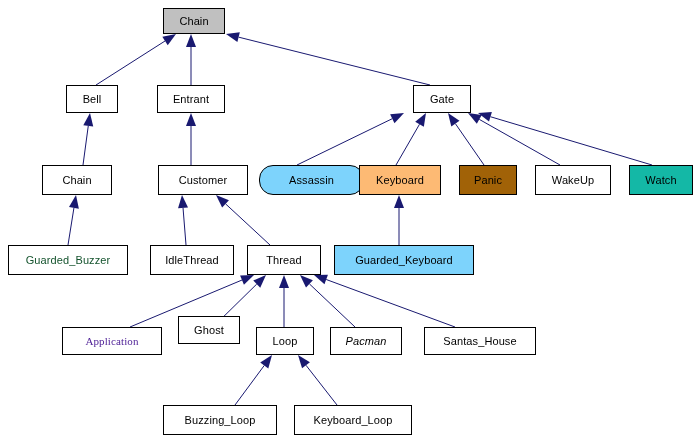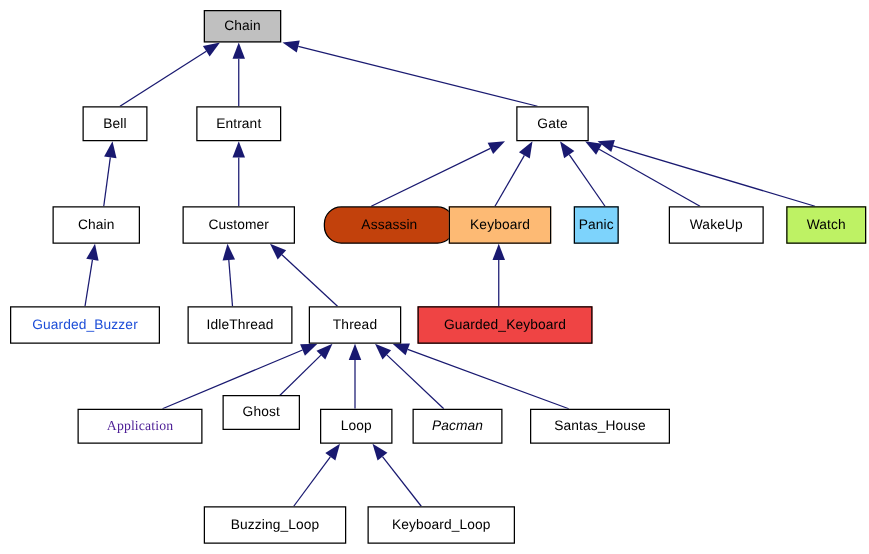--- a/index.html
+++ b/index.html
@@ -141,30 +141,30 @@
         <polygon points="298,355 309.9379249131093,362.1753709847619 302.0529018529314,368.32568897170063" fill="#191970"></polygon>
       </g>
     </svg>
 
   <div id="node-layer">
       <div class="node root" style="left: 163px; top: 8px; width: 62px; height: 26px; background: rgb(192, 192, 192); border-color: rgb(0, 0, 0); color: rgb(0, 0, 0);">Chain</div>
       <div class="node" style="left: 66px; top: 85px; width: 52px; height: 28px; background: rgb(255, 255, 255); border-color: rgb(0, 0, 0); color: rgb(0, 0, 0);">Bell</div>
       <div class="node" style="left: 157px; top: 85px; width: 68px; height: 28px; background: rgb(255, 255, 255); border-color: rgb(0, 0, 0); color: rgb(0, 0, 0);">Entrant</div>
       <div class="node" style="left: 413px; top: 85px; width: 58px; height: 28px; background: rgb(255, 255, 255); border-color: rgb(0, 0, 0); color: rgb(0, 0, 0);">Gate</div>
       <div class="node" style="left: 42px; top: 165px; width: 70px; height: 30px; background: rgb(255, 255, 255); border-color: rgb(0, 0, 0); color: rgb(0, 0, 0);">Chain</div>
-      <div class="node" style="left: 146px; top: 165px; width: 90px; height: 30px; background: rgb(255, 255, 255); border-color: rgb(0, 0, 0); color: rgb(0, 0, 0);">Customer</div>
-      <div class="node" style="left: 259px; top: 165px; width: 105px; height: 30px; background: #c2410c; border-color: rgb(0, 0, 0); color: rgb(0, 0, 0); border-radius: 14px;">Assassin</div>
+      <div class="node" style="left: 158px; top: 165px; width: 90px; height: 30px; background: rgb(255, 255, 255); border-color: rgb(0, 0, 0); color: rgb(0, 0, 0);">Customer</div>
+      <div class="node" style="left: 259px; top: 165px; width: 105px; height: 30px; background: #7dd3fc; border-color: rgb(0, 0, 0); color: rgb(0, 0, 0); border-radius: 14px;">Assassin</div>
       <div class="node" style="left: 359px; top: 165px; width: 82px; height: 30px; background: #fdba74; border-color: rgb(0, 0, 0); color: rgb(0, 0, 0);">Keyboard</div>
-      <div class="node" style="left: 459px; top: 165px; width: 36px; height: 30px; background: #7dd3fc; border-color: rgb(0, 0, 0); color: rgb(0, 0, 0);">Panic</div>
+      <div class="node" style="left: 459px; top: 165px; width: 58px; height: 30px; background: #a16207; border-color: rgb(0, 0, 0); color: rgb(0, 0, 0);">Panic</div>
       <div class="node" style="left: 535px; top: 165px; width: 76px; height: 30px; background: rgb(255, 255, 255); border-color: rgb(0, 0, 0); color: rgb(0, 0, 0);">WakeUp</div>
-      <div class="node" style="left: 629px; top: 165px; width: 64px; height: 30px; background: #bef264; border-color: rgb(0, 0, 0); color: rgb(0, 0, 0);">Watch</div>
-      <div class="node" style="left: 8px; top: 245px; width: 120px; height: 30px; background: rgb(255, 255, 255); border-color: rgb(0, 0, 0); color: #1d4ed8;">Guarded_Buzzer</div>
+      <div class="node" style="left: 629px; top: 165px; width: 64px; height: 30px; background: #14b8a6; border-color: rgb(0, 0, 0); color: rgb(0, 0, 0);">Watch</div>
+      <div class="node" style="left: 8px; top: 245px; width: 120px; height: 30px; background: rgb(255, 255, 255); border-color: rgb(0, 0, 0); color: #14532d;">Guarded_Buzzer</div>
       <div class="node" style="left: 150px; top: 245px; width: 84px; height: 30px; background: rgb(255, 255, 255); border-color: rgb(0, 0, 0); color: rgb(0, 0, 0); text-align: center;">IdleThread</div>
       <div class="node" style="left: 247px; top: 245px; width: 74px; height: 30px; background: rgb(255, 255, 255); border-color: rgb(0, 0, 0); color: rgb(0, 0, 0);">Thread</div>
-      <div class="node" style="left: 334px; top: 245px; width: 140px; height: 30px; background: #ef4444; border-color: rgb(0, 0, 0); color: rgb(0, 0, 0);">Guarded_Keyboard</div>
+      <div class="node" style="left: 334px; top: 245px; width: 140px; height: 30px; background: #7dd3fc; border-color: rgb(0, 0, 0); color: rgb(0, 0, 0);">Guarded_Keyboard</div>
       <div class="node" style="left: 62px; top: 327px; width: 100px; height: 28px; background: rgb(255, 255, 255); border-color: rgb(0, 0, 0); color: #4c1d95; font-family: Liberation Serif, serif;">Application</div>
       <div class="node" style="left: 178px; top: 316px; width: 62px; height: 28px; background: rgb(255, 255, 255); border-color: rgb(0, 0, 0); color: rgb(0, 0, 0);">Ghost</div>
       <div class="node" style="left: 256px; top: 327px; width: 58px; height: 28px; background: rgb(255, 255, 255); border-color: rgb(0, 0, 0); color: rgb(0, 0, 0);">Loop</div>
       <div class="node" style="left: 330px; top: 327px; width: 72px; height: 28px; background: rgb(255, 255, 255); border-color: rgb(0, 0, 0); color: rgb(0, 0, 0); font-style: italic;">Pacman</div>
       <div class="node" style="left: 424px; top: 327px; width: 112px; height: 28px; background: rgb(255, 255, 255); border-color: rgb(0, 0, 0); color: rgb(0, 0, 0);">Santas_House</div>
       <div class="node" style="left: 163px; top: 405px; width: 114px; height: 30px; background: rgb(255, 255, 255); border-color: rgb(0, 0, 0); color: rgb(0, 0, 0);">Buzzing_Loop</div>
       <div class="node" style="left: 294px; top: 405px; width: 118px; height: 30px; background: rgb(255, 255, 255); border-color: rgb(0, 0, 0); color: rgb(0, 0, 0);">Keyboard_Loop</div>
     </div>
 
 </div>

